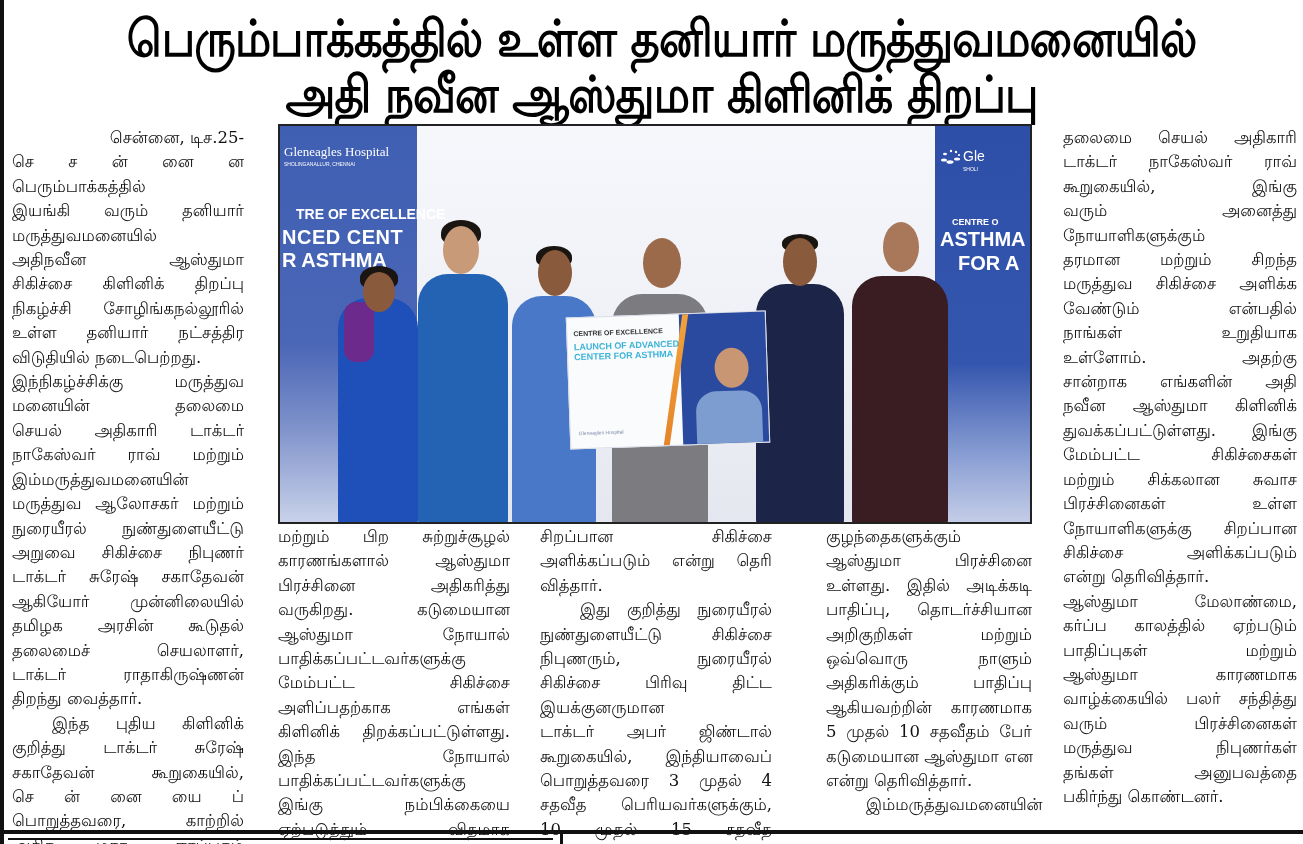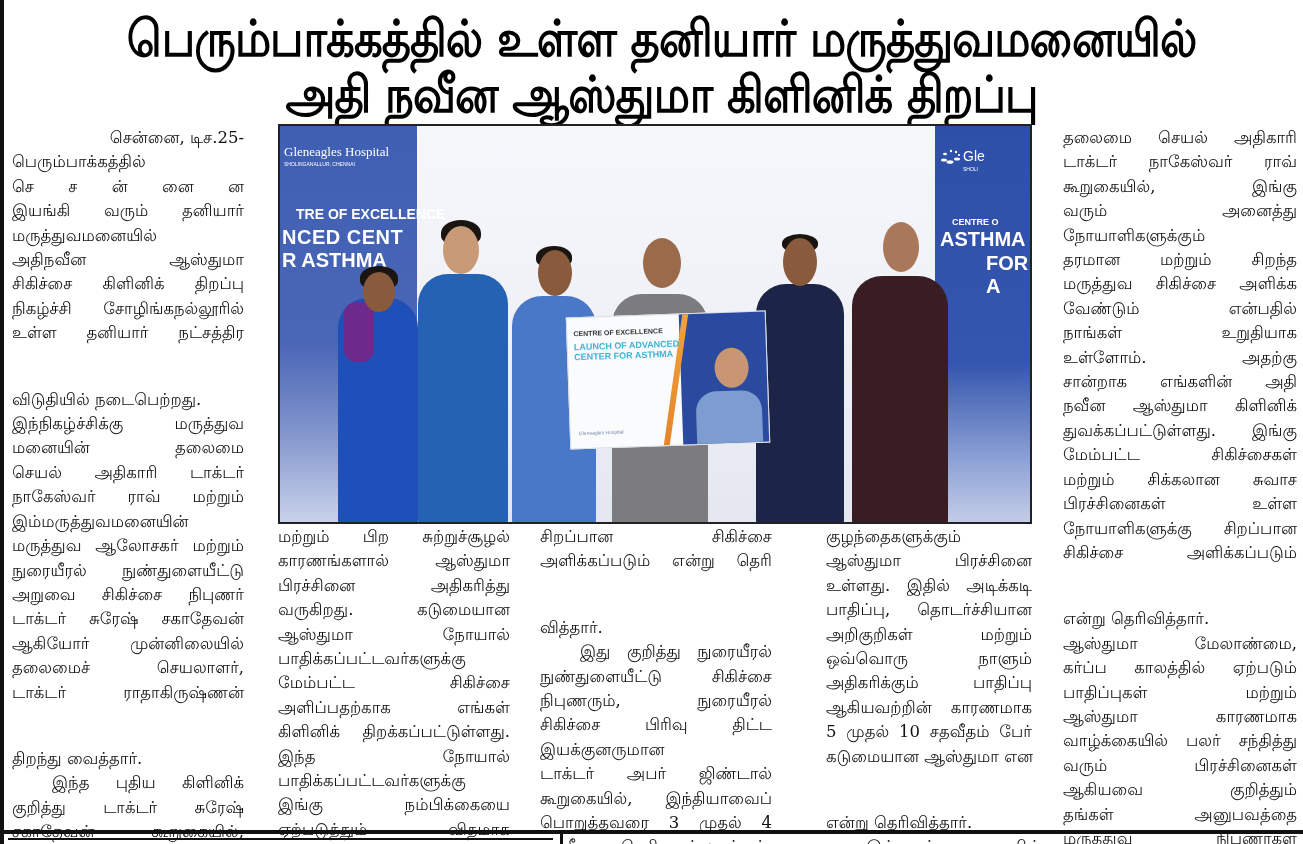--- a/index.html
+++ b/index.html
@@ -11,21 +11,21 @@
   .frame-tick { position:absolute; left:560px; top:834px; width:3px; height:10px; background:#111; }
 
   .headline { position:absolute; left:6px; top:4px; width:1297px; text-align:center;
               font-family:"DejaVu Sans", "Liberation Sans", sans-serif; font-weight:bold;
               color:#000; letter-spacing:-1px; }
   .headline .l1 { font-size:45px; line-height:56px; display:block; transform:scaleY(1.12); }
   .headline .l2 { font-size:45px; line-height:56px; display:block; transform:scaleY(1.12); }
 
   .col { position:absolute; font-size:16.5px; line-height:24.4px; text-align:justify; }
   .col .ln { display:block; white-space:nowrap; text-align-last:justify; text-align:justify; }
-  .col .ln.last { text-align-last:left;margin-top:42px; }
+  .col .ln.last { text-align-last:left; }
   .col .ln.indent { padding-left:40px; }
   .col .ln.right { text-align:right; text-align-last:right; }
 
   .photo { position:absolute; left:278px; top:124px; width:750px; height:396px;
            border:2px solid #222; overflow:hidden; background:#f2f3f8; }
   .bg-left { position:absolute; left:0; top:0; width:137px; height:396px;
              background:linear-gradient(180deg,#3f5fb3 0%,#4a66b6 55%,#7b8fc9 75%,#c9d2ea 100%); }
   .bg-right { position:absolute; right:0; top:0; width:95px; height:396px;
               background:linear-gradient(180deg,#2e4fa8 0%,#3556ae 60%,#8fa3d6 85%,#c4cde7 100%); }
   .bg-center { position:absolute; left:137px; top:0; right:95px; height:396px;
@@ -33,21 +33,21 @@
   .photo .txt { position:absolute; color:#fff; font-family:Liberation Sans, sans-serif; font-weight:bold; }
   .brand-left { left:4px; top:18px; font-family:"Liberation Serif", serif !important; font-weight:normal !important; font-size:13px; }
   .brand-left-sub { left:4px; top:35px; font-size:5px; font-weight:normal !important; }
   .coe-left { left:16px; top:80px; font-size:14px; }
   .adv-left { left:2px; top:100px; font-size:20px; letter-spacing:0.5px; }
   .asth-left { left:2px; top:123px; font-size:20px; }
   .brand-right { left:683px; top:22px; font-size:14px; font-weight:normal !important; }
   .brand-right-sub { left:683px; top:40px; font-size:5px; font-weight:normal !important; }
   .coe-right { left:672px; top:91px; font-size:9px; }
   .adv-right { left:660px; top:102px; font-size:20px; }
-  .for-right { left:678px; top:126px; font-size:20px;margin-left:28px; }
+  .for-right { left:678px; top:126px; font-size:20px; }
   .logo-dots { position:absolute; left:660px; top:22px; width:22px; height:18px; }
 
   .person { position:absolute; border-radius:30px 30px 4px 4px; }
   .head { position:absolute; border-radius:50%; background:#8a5a3c; }
   .hair { position:absolute; border-radius:50% 50% 40% 40%; background:#1b1512; }
 
   .board { position:absolute; left:288px; top:188px; width:198px; height:130px; background:#fafbfd;
            border:1px solid #d9dde6; transform:rotate(-2deg); }
   .board .half { position:absolute; right:0; top:0; width:86px; height:130px; background:#2a4aa0; }
   .board .face { position:absolute; right:18px; top:35px; width:34px; height:40px; border-radius:50%; background:#c89673; }
@@ -62,39 +62,40 @@
 
 <div class="frame-left"></div>
 
 <h1 class="headline" style="margin:7px;">
   <span class="l1">பெரும்பாக்கத்தில் உள்ள தனியார் மருத்துவமனையில்</span>
   <span class="l2">அதி நவீன ஆஸ்துமா கிளினிக் திறப்பு</span>
 </h1>
 
 <div class="col" id="col1" style="left:12px; top:126px; width:232px;">
   <span class="ln right">சென்னை, டிச.25-</span>
-<span class="ln">பெரும்பாக்கத்தில்</span>
-    <span class="ln">செ ச ன் னை ன</span>
+<span class="ln">செ ச ன் னை ன</span>
+    <span class="ln">பெரும்பாக்கத்தில்</span>
     <span class="ln">இயங்கி வரும் தனியார்</span>
     <span class="ln">மருத்துவமனையில்</span>
     <span class="ln">அதிநவீன ஆஸ்துமா</span>
     <span class="ln">சிகிச்சை கிளினிக் திறப்பு</span>
     <span class="ln">நிகழ்ச்சி சோழிங்கநல்லூரில்</span>
     <span class="ln">உள்ள தனியார் நட்சத்திர</span>
     <span class="ln last">விடுதியில் நடைபெற்றது.</span>
     <span class="ln">இந்நிகழ்ச்சிக்கு மருத்துவ</span>
     <span class="ln">மனையின் தலைமை</span>
     <span class="ln">செயல் அதிகாரி டாக்டர்</span>
     <span class="ln">நாகேஸ்வர் ராவ் மற்றும்</span>
     <span class="ln">இம்மருத்துவமனையின்</span>
     <span class="ln">மருத்துவ ஆலோசகர் மற்றும்</span>
     <span class="ln">நுரையீரல் நுண்துளையீட்டு</span>
     <span class="ln">அறுவை சிகிச்சை நிபுணர்</span>
     <span class="ln">டாக்டர் சுரேஷ் சகாதேவன்</span>
     <span class="ln">ஆகியோர் முன்னிலையில்</span>
+    <span class="ln">தமிழக அரசின் கூடுதல்</span>
     <span class="ln">தலைமைச் செயலாளர்,</span>
     <span class="ln">டாக்டர் ராதாகிருஷ்ணன்</span>
     <span class="ln last">திறந்து வைத்தார்.</span>
     <span class="ln indent">இந்த புதிய கிளினிக்</span>
     <span class="ln">குறித்து டாக்டர் சுரேஷ்</span>
     <span class="ln">சகாதேவன் கூறுகையில்,</span>
     <span class="ln">செ ன் னை யை ப்</span>
     <span class="ln">பொறுத்தவரை, காற்றில்</span>
     <span class="ln">அதிக மாசு, ஈரப்பதம்</span>
   </div>
@@ -232,21 +233,20 @@
     <span class="ln">பிரச்சினைகள் உள்ள</span>
     <span class="ln">நோயாளிகளுக்கு சிறப்பான</span>
     <span class="ln">சிகிச்சை அளிக்கப்படும்</span>
     <span class="ln last">என்று தெரிவித்தார்.</span>
     <span class="ln">ஆஸ்துமா மேலாண்மை,</span>
     <span class="ln">கர்ப்ப காலத்தில் ஏற்படும்</span>
     <span class="ln">பாதிப்புகள் மற்றும்</span>
     <span class="ln">ஆஸ்துமா காரணமாக</span>
     <span class="ln">வாழ்க்கையில் பலர் சந்தித்து</span>
     <span class="ln">வரும் பிரச்சினைகள்</span>
-    <span class="ln">ஆகியவை குறித்தும்</span>
+    <span class="ln">மருத்துவ நிபுணர்கள்</span>
     <span class="ln">தங்கள் அனுபவத்தை</span>
-    <span class="ln">மருத்துவ நிபுணர்கள்</span>
     <span class="ln last">பகிர்ந்து கொண்டனர்.</span>
   </div>
 
 <div class="frame-bottom"></div>
 <div class="frame-bottom2"></div>
 <div class="frame-tick"></div>
 
 </body></html>

